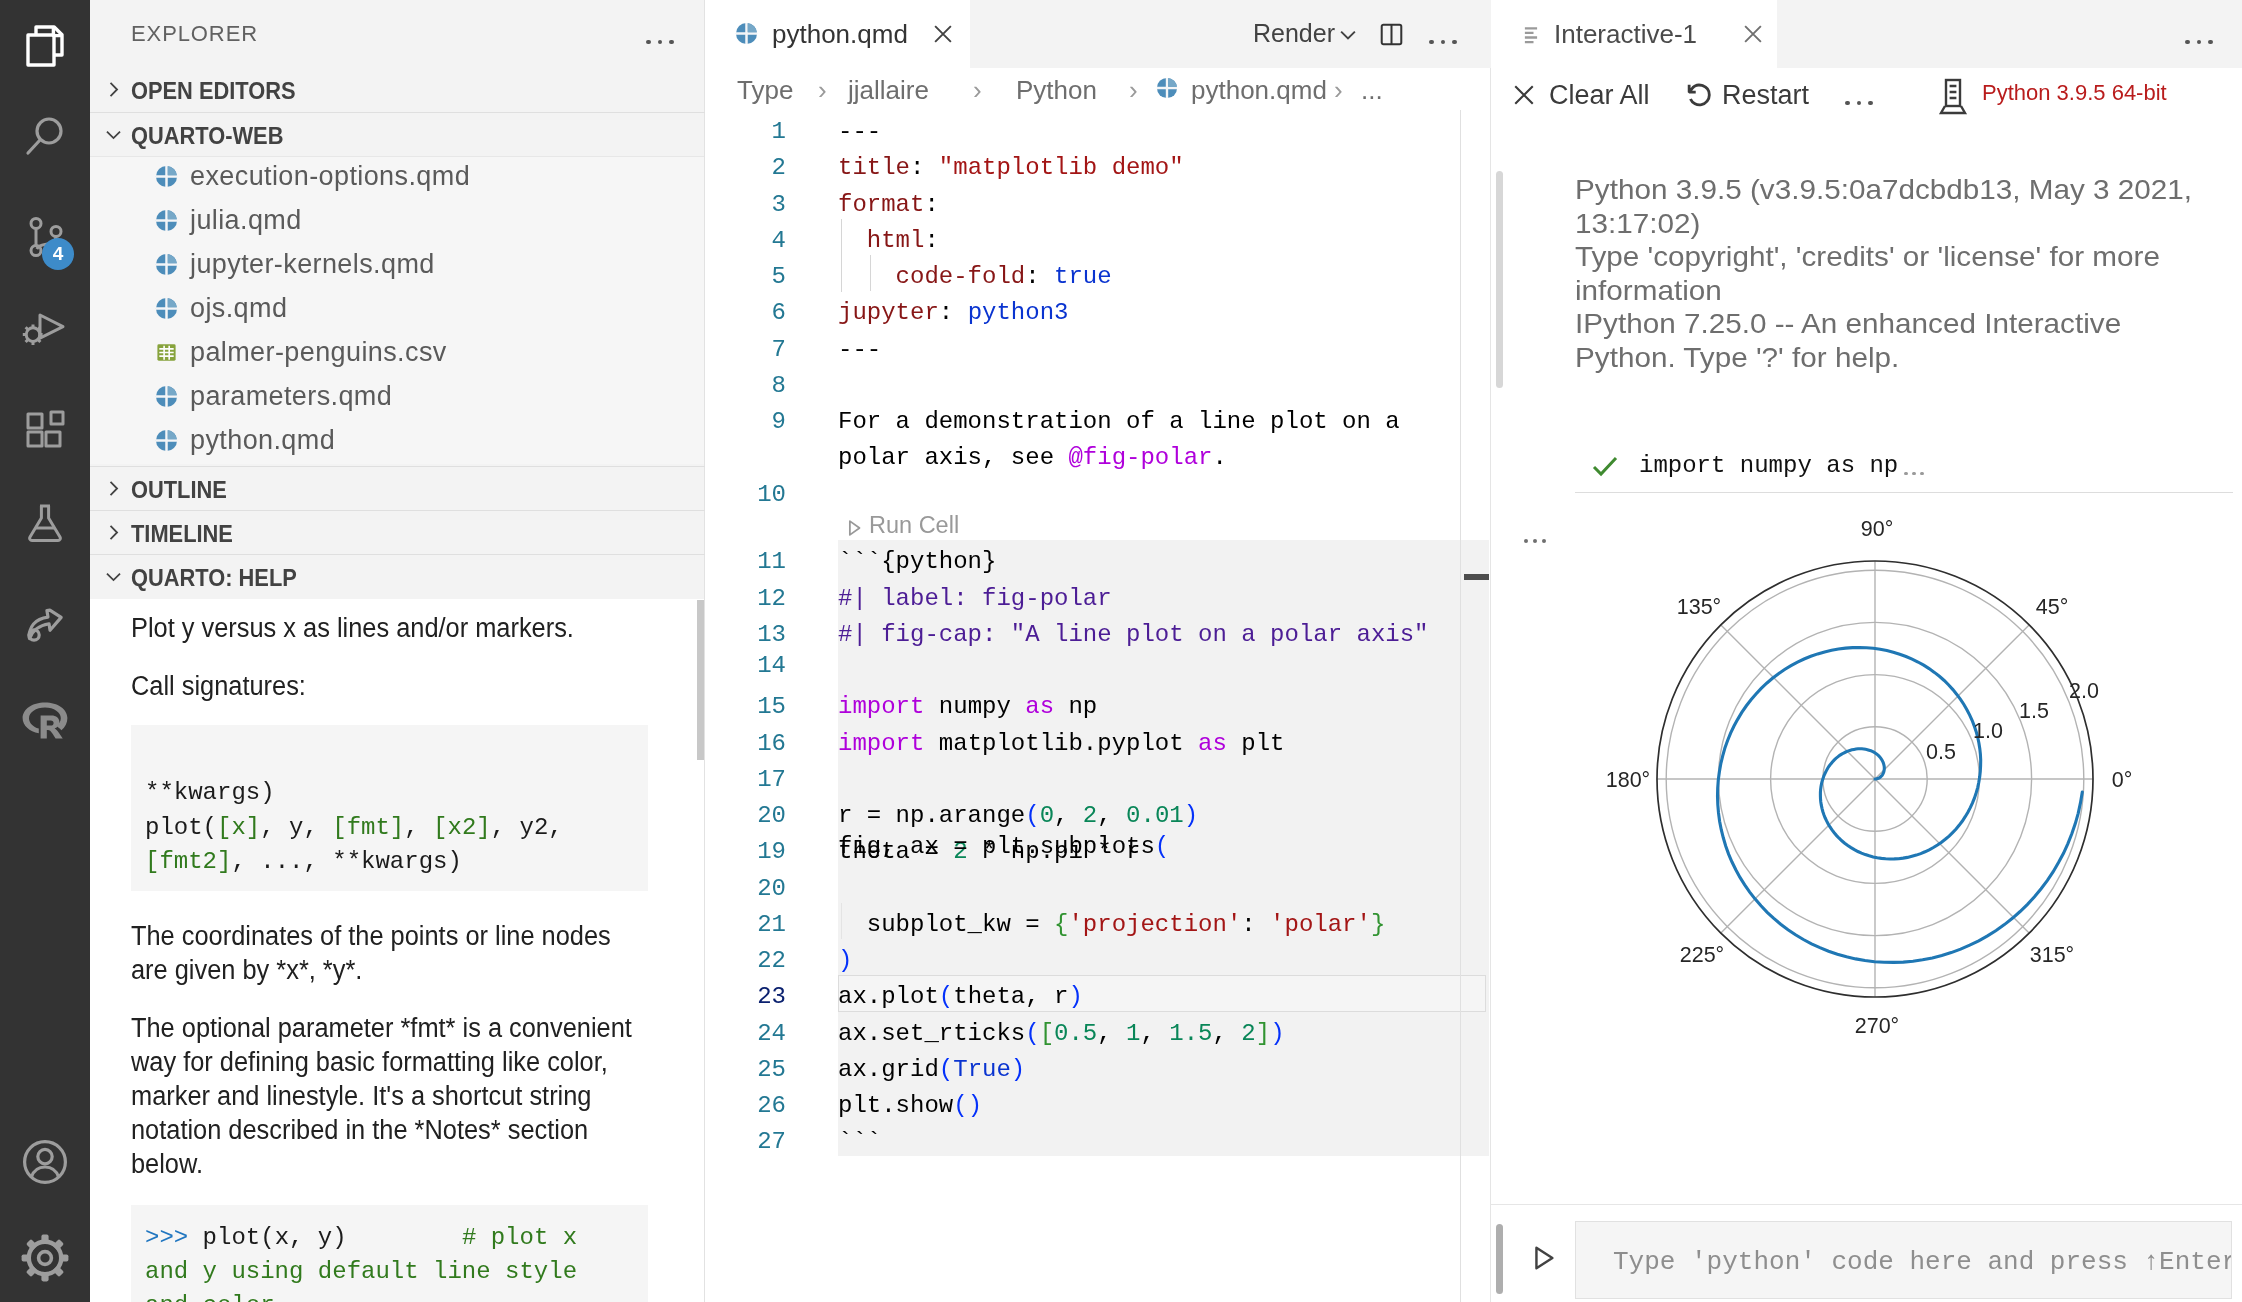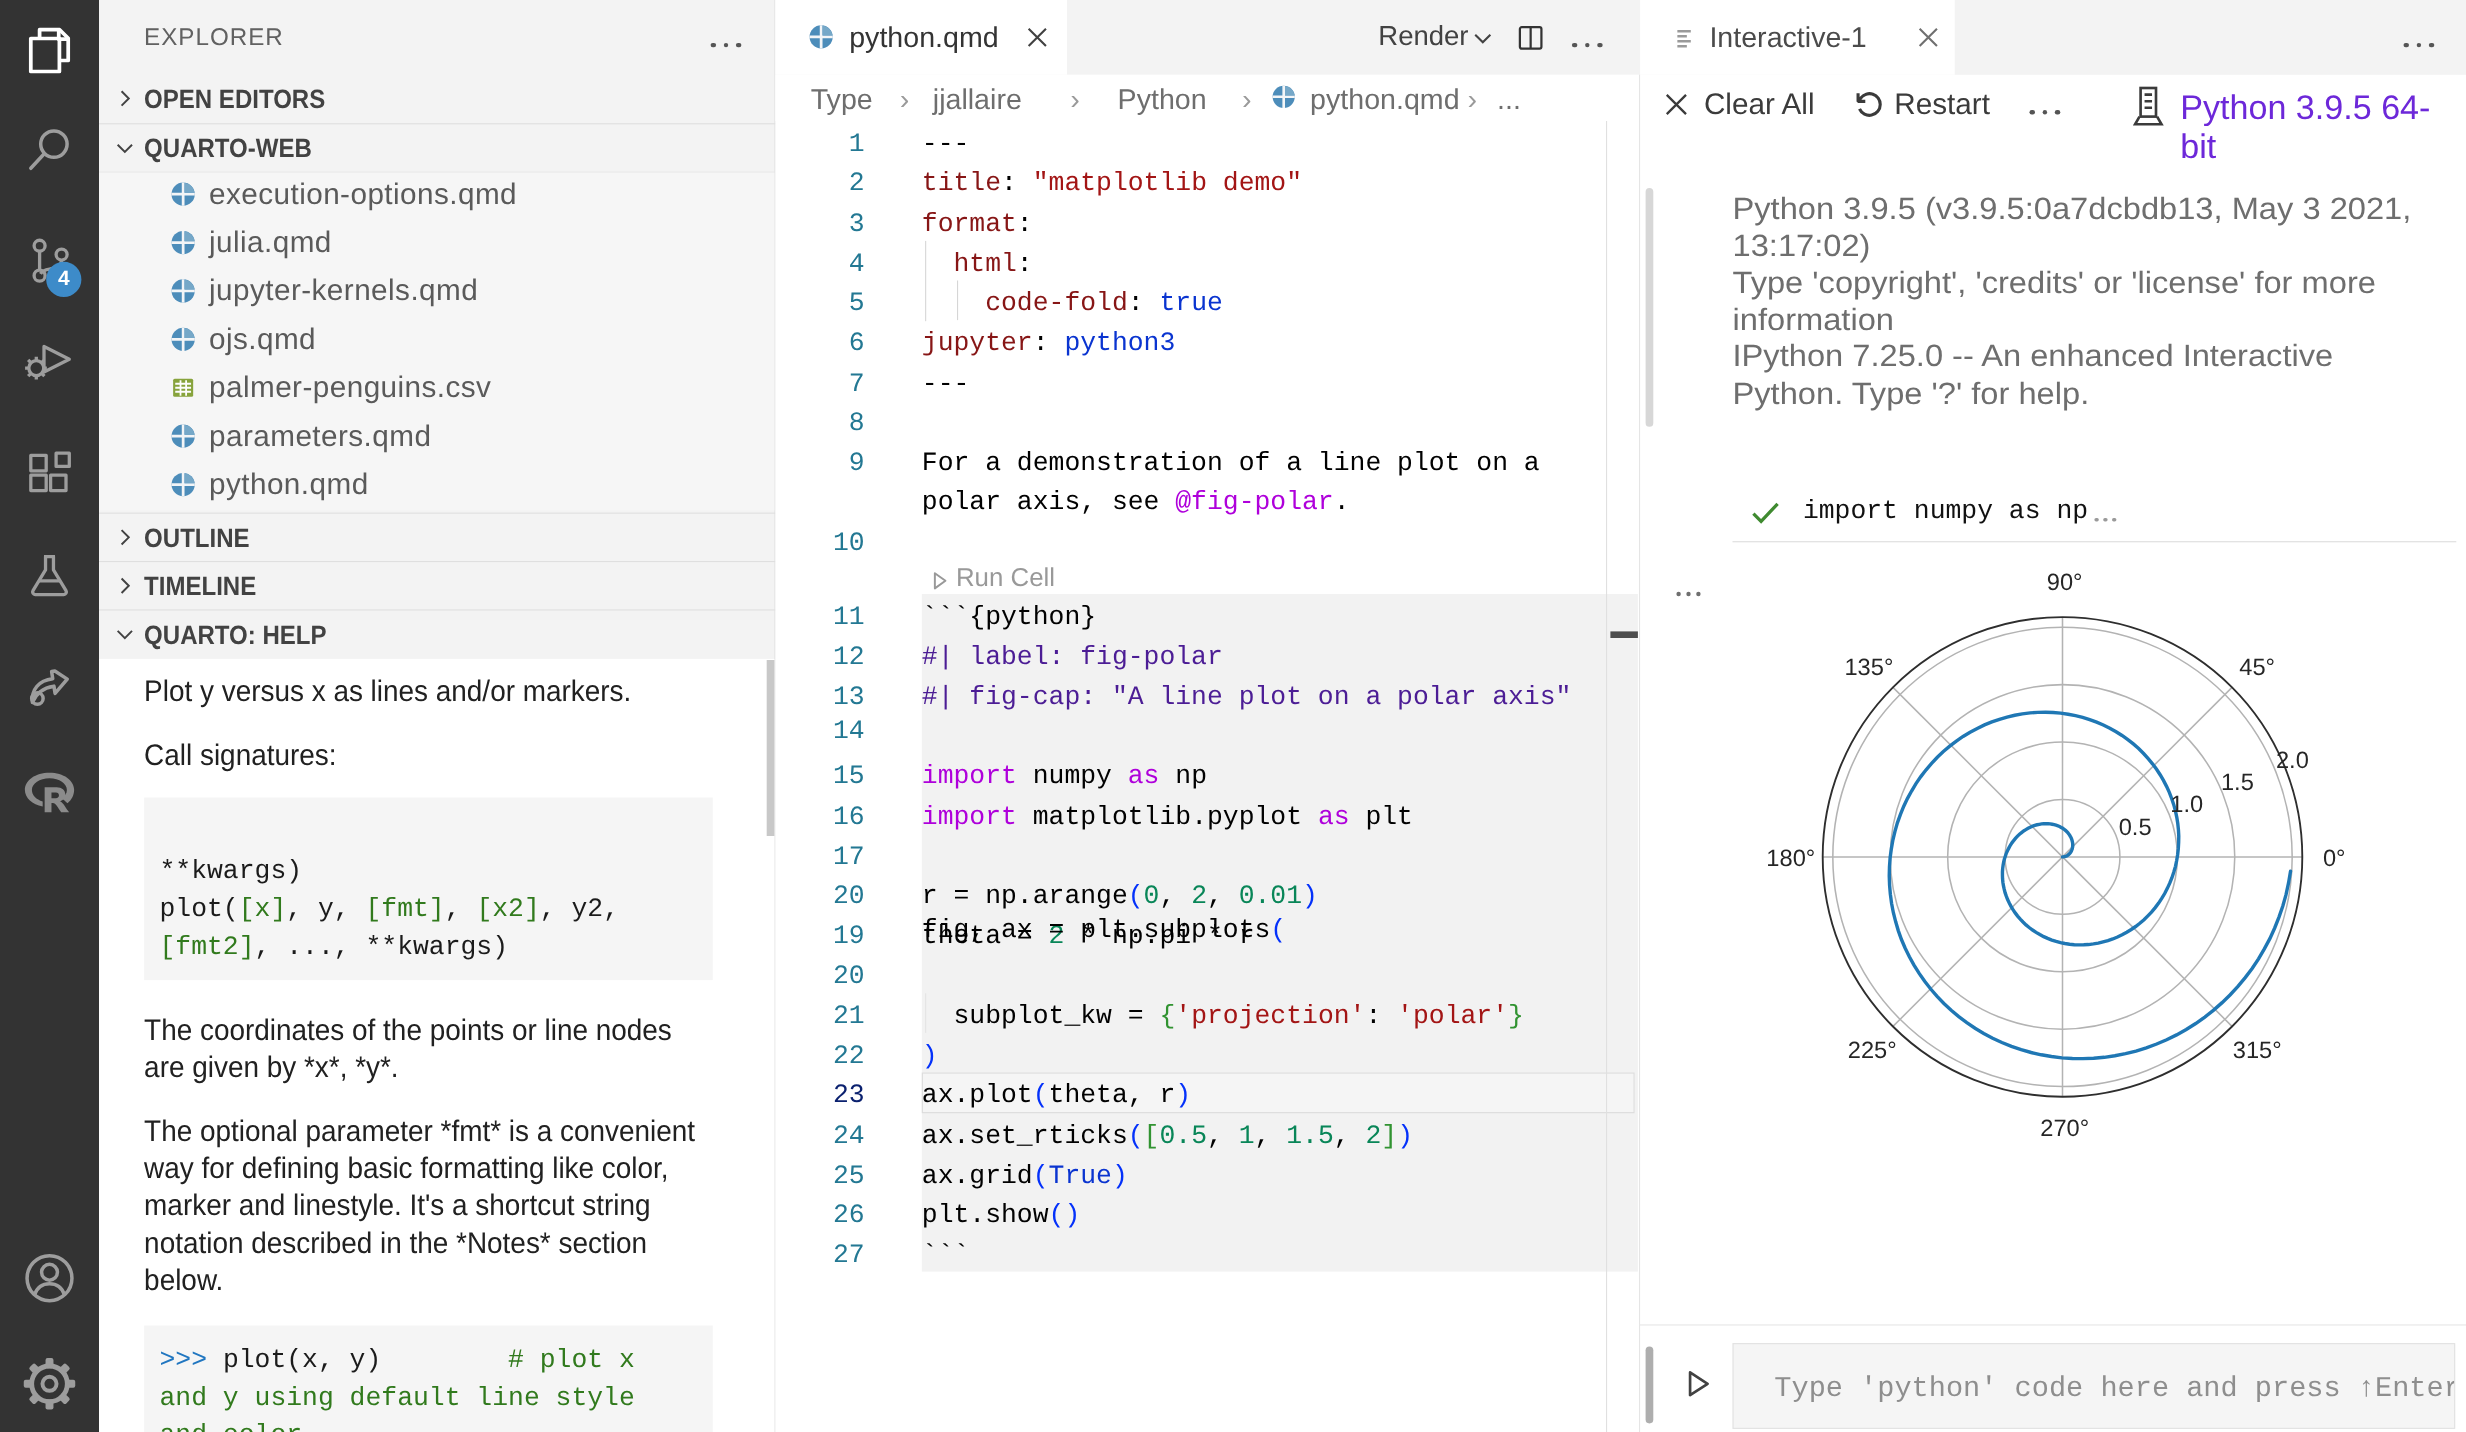--- a/index.html
+++ b/index.html
@@ -336,21 +336,21 @@
 <svg class="abs" style="left:1684px;top:80px" width="30" height="30" viewBox="0 0 16 16">
     <path fill="#3b3b3b" d="M12.75 8a4.5 4.5 0 0 1-8.61 1.834l-1.391.565A6.001 6.001 0 0 0 14.25 8 6 6 0 0 0 3.5 4.334V2.5H2v4l.75.75h3.5v-1.5H4.352A4.5 4.5 0 0 1 12.75 8z"></path>
   </svg>
 <div class="abs" style="left:1722px;top:80px;font-size:27px;color:#3b3b3b">Restart</div>
 <div class="abs dots3" style="left:1845px;top:91px"><b></b><b></b><b></b></div>
 <svg class="abs" style="left:1936px;top:78px" width="34" height="38" viewBox="0 0 17 19" fill="none" stroke="#3b3b3b" stroke-width="1.2">
     <rect x="5" y="1" width="7" height="13"></rect>
     <path d="M6.8 4 H10.2 M6.8 7 H10.2 M6.8 10 H10.2"></path>
     <path d="M4.5 14 L2.5 17.5 H14.5 L12.5 14"></path>
   </svg>
-<div class="abs" style="left:1982px;top:80px;font-size:31px;color:#6d28d9">Python 3.9.5 64-bit</div>
+<div class="abs" style="left:1982px;top:80px;font-size:22px;color:#b91c1c">Python 3.9.5 64-bit</div>
 
 <div class="abs" style="left:1496px;top:171px;width:7px;height:217px;border-radius:4px;background:#d7d7d7"></div>
 <div class="abs" style="left:1575px;top:173px;font-size:28px;line-height:33.5px;color:#6e6e6e;transform:scaleX(1.06);transform-origin:0 0">
 Python 3.9.5 (v3.9.5:0a7dcbdb13, May 3 2021,<br>13:17:02)<br>Type 'copyright', 'credits' or 'license' for more<br>information<br>IPython 7.25.0 -- An enhanced Interactive<br>Python. Type '?' for help.</div>
 
 <svg class="abs" style="left:1589px;top:450px" width="32" height="32" viewBox="0 0 16 16" fill="none" stroke="#3f8a30" stroke-width="1.5">
     <path d="M2.5 8.5 L6 12 L13.5 4"></path>
   </svg>
 <div class="abs mono" style="left:1639px;top:452px;font-size:24px;color:#111">import numpy as np</div>
 <div class="abs" style="left:1904px;top:461px"><i style="display:inline-block;width:3.5px;height:3.5px;border-radius:2px;background:#9a9a9a;margin-right:4.5px"></i><i style="display:inline-block;width:3.5px;height:3.5px;border-radius:2px;background:#9a9a9a;margin-right:4.5px"></i><i style="display:inline-block;width:3.5px;height:3.5px;border-radius:2px;background:#9a9a9a"></i></div>

